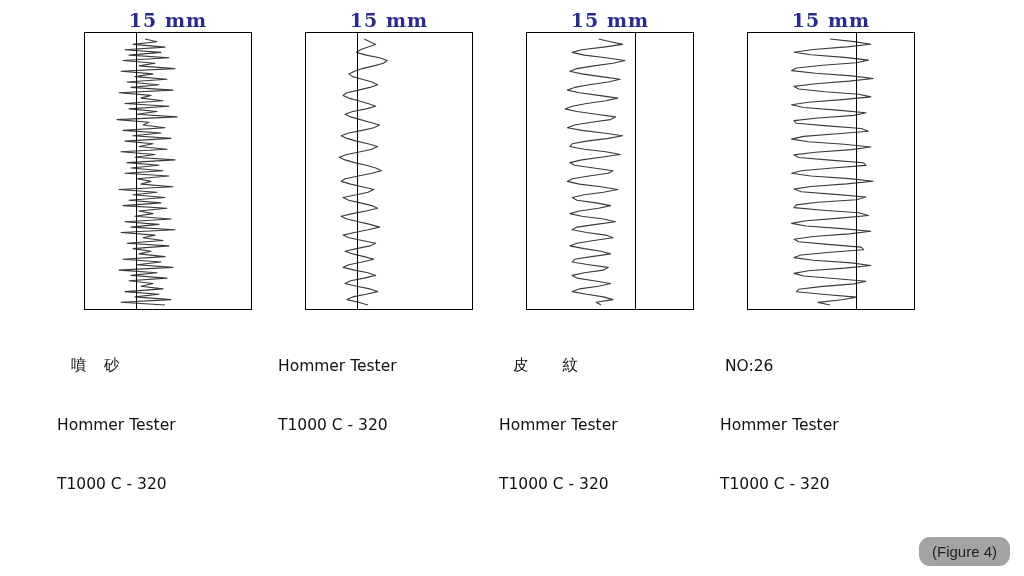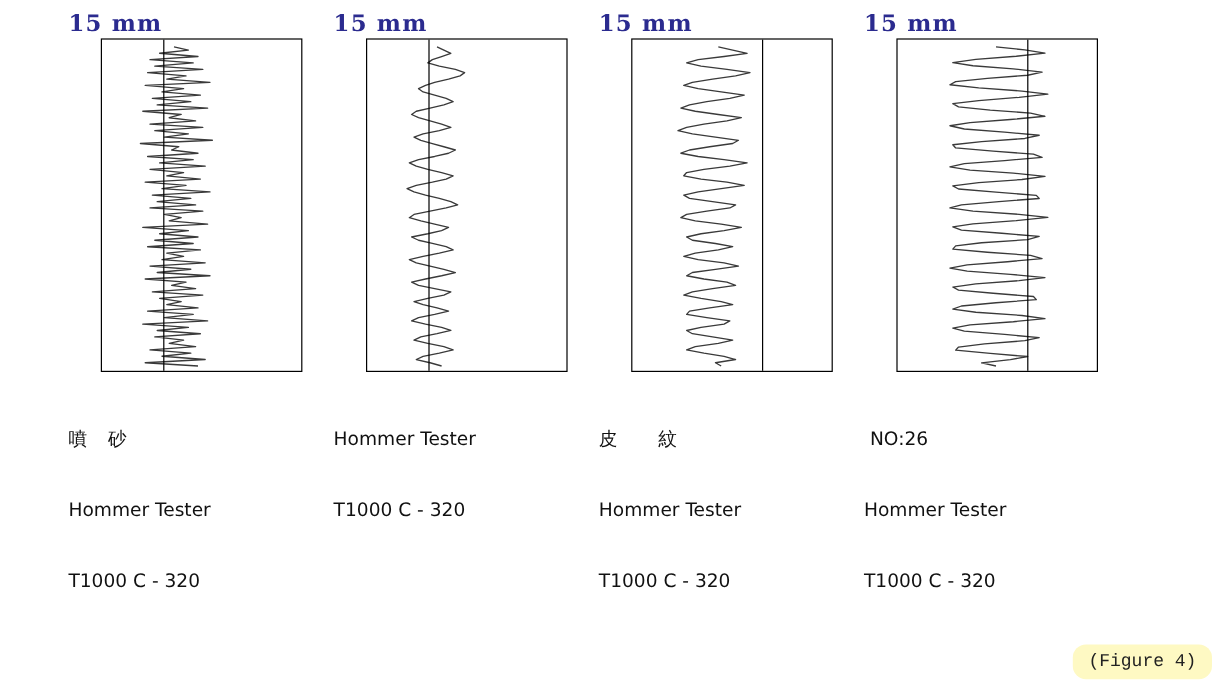--- a/index.html
+++ b/index.html
@@ -14,20 +14,21 @@
     position:absolute;
     top:0;left:0;
     width:1024px;height:576px;
   }
   .panel{
     position:absolute;
     top:8px;
     width:222px;
   }
   .panel-title{
+    text-align:center;
     color:#2b2b8f;
     font-family:"DejaVu Serif", serif;
     font-weight:bold;
     font-size:19px;
     letter-spacing:1px;
     height:24px;
     line-height:24px;
   }
   .plot-wrap{
     position:relative;
@@ -44,35 +45,36 @@
     background:#000;
   }
   .info{
     margin-top:8px;
     font-size:15.5px;
     line-height:19.6px;
     color:#111;
     white-space:pre;
   }
   .info .cjk{
-    font-family:Liberation Sans, sans-serif;
+    font-family:Liberation Mono, monospace;
     font-size:15.5px;
     letter-spacing:1px;
+    margin-left:14px;
   }
   .info div{height:19.6px;}
   .figure-label{
     position:absolute;
     right:14px;
     bottom:10px;
-    background:#fef9c3;
+    background:#a3a3a3;
     color:#222;
     font-size:15px;
     padding:6px 13px;
     border-radius:11px;
-    font-family:Liberation Mono, monospace;
+    font-family:Liberation Sans, sans-serif;
   }
 </style>
 </head>
 <body>
 
 <div class="panels">
 
   <div class="panel" style="left:57px;">
     <div class="panel-title">15 mm</div>
     <div class="plot-wrap" id="plot-0" style="width:168px;height:278px;">

